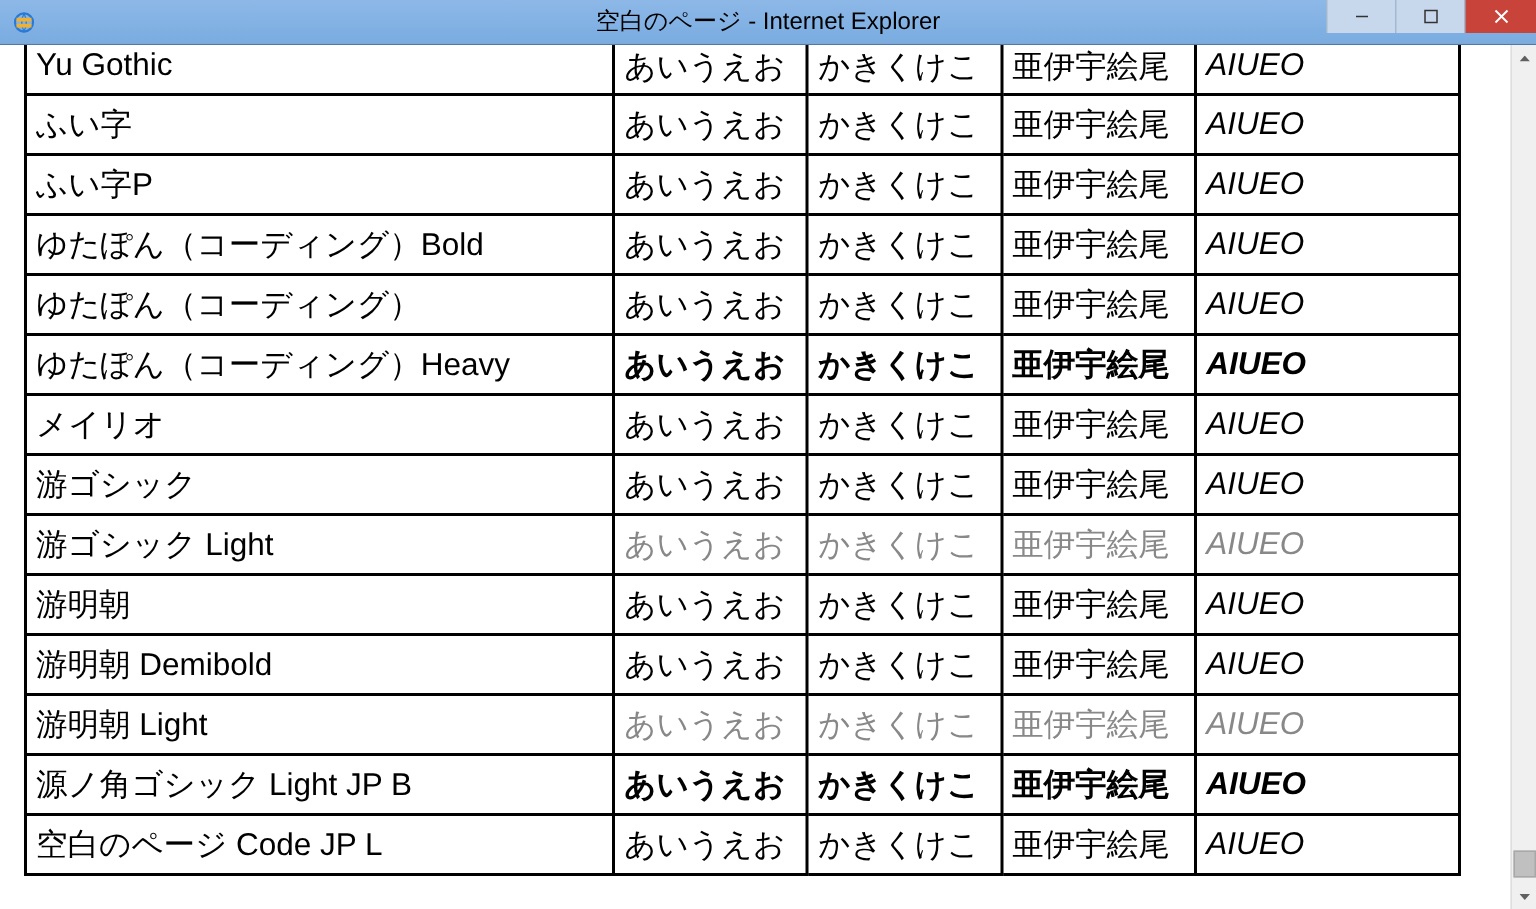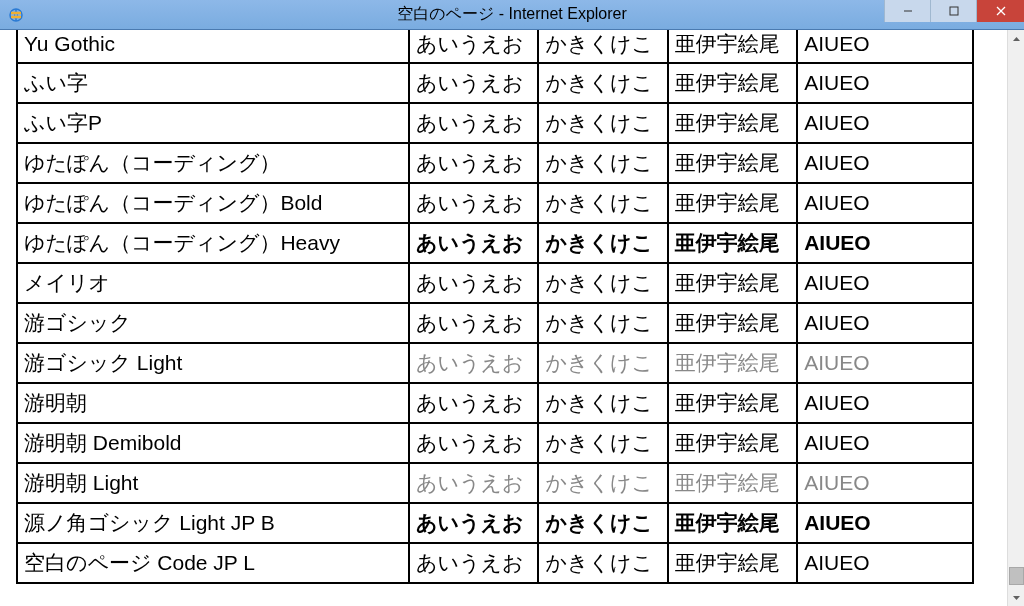--- a/index.html
+++ b/index.html
@@ -83,21 +83,21 @@
       font-size: 21px;
       white-space: nowrap;
       overflow: hidden;
       vertical-align: middle;
       height: 40px;
     }
     td.col0 { width: 388px; }
     td.col1 { width: 128px; }
     td.col2 { width: 128px; }
     td.col3 { width: 128px; }
-    td.col4 { width: 174px; }
+    td.col4 { width: 174px; font-style: italic; }
     tr.bold td.col1, tr.bold td.col2, tr.bold td.col3, tr.bold td.col4 {
       font-weight: bold;
     }
     tr.light td.col1, tr.light td.col2, tr.light td.col3, tr.light td.col4 {
       color: #888;
       font-weight: 300;
     }
     tr.row0 td {
       border-top: none;
       padding-top: 0;
@@ -180,28 +180,28 @@
             <td class="col4">AIUEO</td>
           </tr>
           <tr class="">
             <td class="col0">ふい字P</td>
             <td class="col1">あいうえお</td>
             <td class="col2">かきくけこ</td>
             <td class="col3">亜伊宇絵尾</td>
             <td class="col4">AIUEO</td>
           </tr>
           <tr class="">
+            <td class="col0">ゆたぽん（コーディング）Bold</td>
+            <td class="col1">あいうえお</td>
+            <td class="col2">かきくけこ</td>
+            <td class="col3">亜伊宇絵尾</td>
+            <td class="col4">AIUEO</td>
+          </tr>
+          <tr class="">
             <td class="col0">ゆたぽん（コーディング）</td>
-            <td class="col1">あいうえお</td>
-            <td class="col2">かきくけこ</td>
-            <td class="col3">亜伊宇絵尾</td>
-            <td class="col4">AIUEO</td>
-          </tr>
-          <tr class="">
-            <td class="col0">ゆたぽん（コーディング）Bold</td>
             <td class="col1">あいうえお</td>
             <td class="col2">かきくけこ</td>
             <td class="col3">亜伊宇絵尾</td>
             <td class="col4">AIUEO</td>
           </tr>
           <tr class="bold">
             <td class="col0">ゆたぽん（コーディング）Heavy</td>
             <td class="col1">あいうえお</td>
             <td class="col2">かきくけこ</td>
             <td class="col3">亜伊宇絵尾</td>

